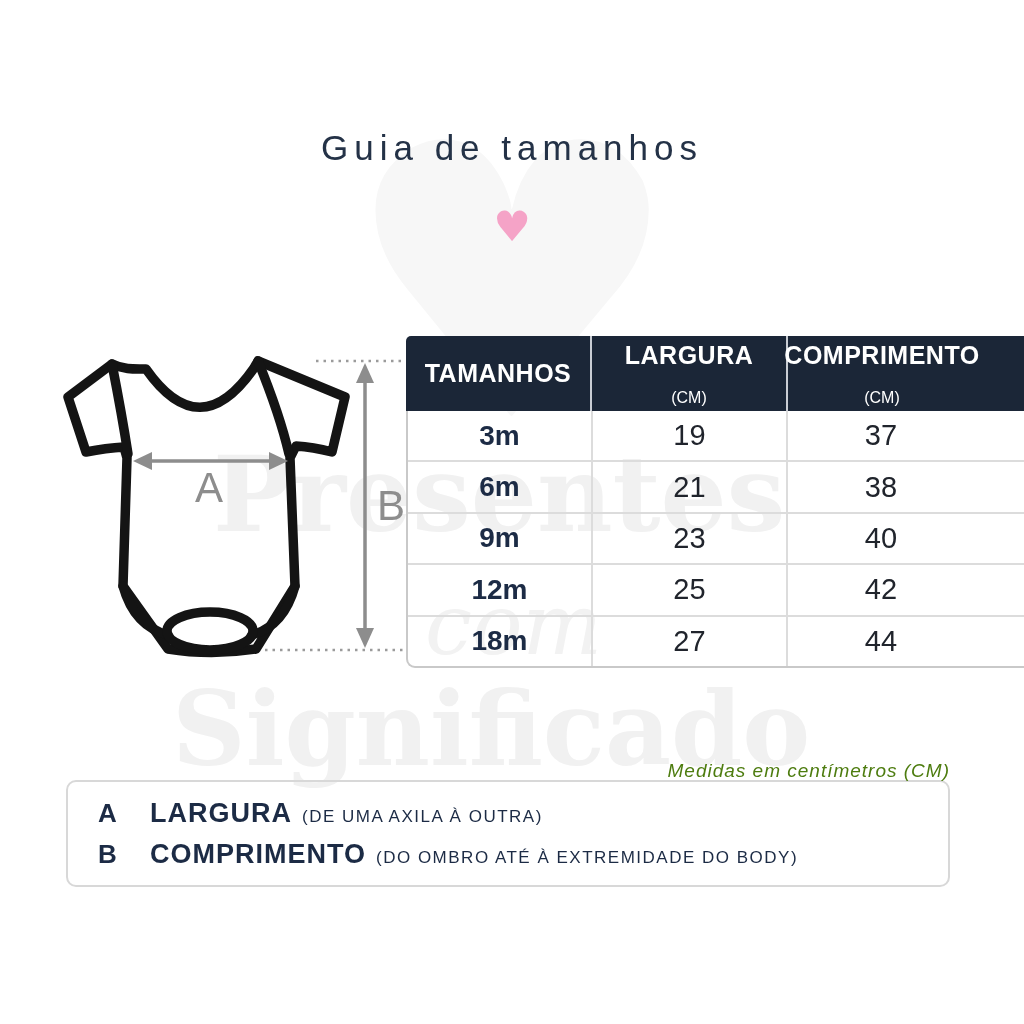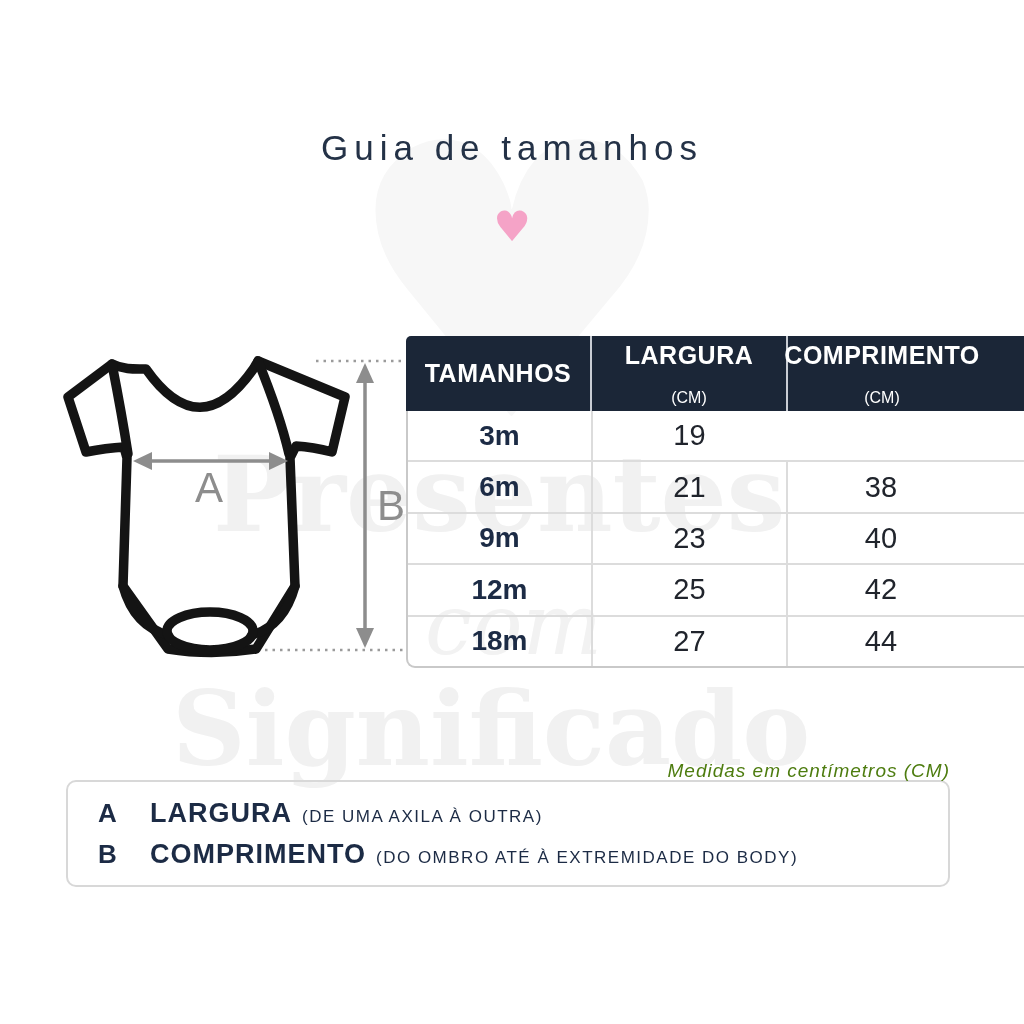--- a/index.html
+++ b/index.html
@@ -114,20 +114,21 @@
       </div>
       <div class="th">
         <span class="th-label">COMPRIMENTO</span>
         <span class="th-unit">(CM)</span>
       </div>
     </div>
     <div class="tbody">
       <div class="tr">
         <div class="td">3m</div>
         <div class="td">19</div>
+        <div class="td">37</div>
       </div>
       <div class="tr">
         <div class="td">6m</div>
         <div class="td">21</div>
         <div class="td">38</div>
       </div>
       <div class="tr">
         <div class="td">9m</div>
         <div class="td">23</div>
         <div class="td">40</div>

